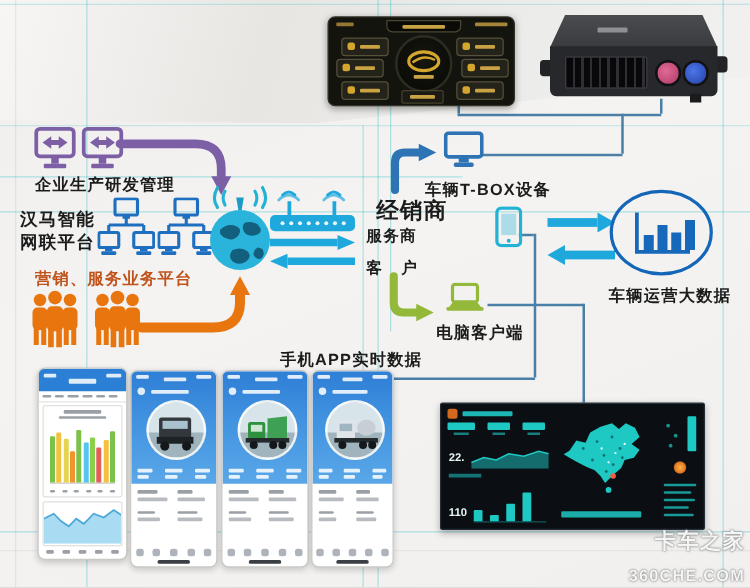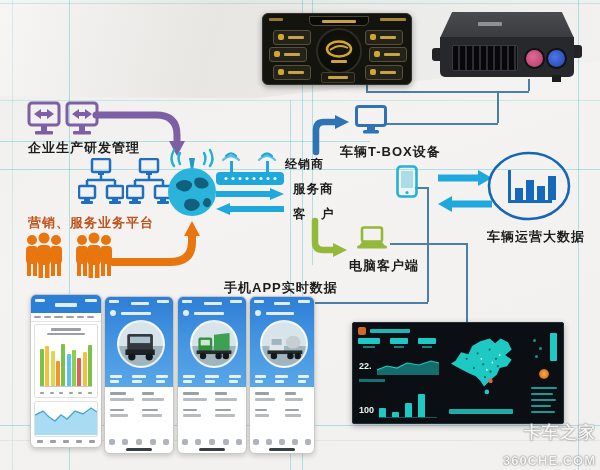--- a/index.html
+++ b/index.html
@@ -120,20 +120,24 @@
         <rect x="47" y="30" width="18" height="3.5" rx="1"></rect>
     </g>
   </svg>
   <div class="abs lbl" style="left:28px;top:139px;">企业生产研发管理</div>
 
   <svg class="abs" style="left:90px;top:105px;" width="100" height="55" viewBox="0 0 100 55">
     <path d="M6 10 H66 Q87 10 87 30 V36" fill="none" stroke="#7d5fa5" stroke-width="7" stroke-linecap="round"></path>
     <polygon points="79,36 95,36 87,51" fill="#7d5fa5"></polygon>
   </svg>
 
+  <div class="abs lbl" style="left:16px;top:166px;font-size:14px;line-height:18px;">
+    <div>汉马智能</div>
+    <div>网联平台</div>
+  </div>
   <svg class="abs" style="left:78px;top:158px;" width="46" height="50" viewBox="0 0 46 50">
     <g fill="none" stroke="#1e6fc0" stroke-width="2.5">
       <rect x="14" y="1" width="18" height="13" rx="1.5"></rect>
       <path d="M23 16 V22 M9 22 H37 M9 22 V27 M37 22 V27"></path>
       <rect x="1" y="28" width="16" height="12" rx="1.5"></rect>
       <rect x="29" y="28" width="16" height="12" rx="1.5"></rect>
     </g>
     <g fill="#1e6fc0">
       <rect x="20" y="14" width="6" height="3"></rect>
       <rect x="6" y="40" width="6" height="3"></rect>
@@ -238,21 +242,21 @@
   </svg>
   <svg class="abs" style="left:214px;top:188px;" width="72" height="12" viewBox="0 0 72 12">
     <rect x="2" y="3" width="54" height="6" fill="#1fa8dc"></rect>
       <polygon points="56,0 70,6 56,12" fill="#1fa8dc"></polygon>
   </svg>
   <svg class="abs" style="left:214px;top:203px;" width="72" height="12" viewBox="0 0 72 12">
     <rect x="16" y="3" width="54" height="6" fill="#1fa8dc"></rect>
       <polygon points="16,0 2,6 16,12" fill="#1fa8dc"></polygon>
   </svg>
 
-  <div class="abs lbl" style="left:285px;top:156px;font-size:12px;text-align:right;">经销商</div>
+  <div class="abs lbl" style="left:301px;top:156px;font-size:18px;text-align:right;">经销商</div>
   <div class="abs lbl" style="left:293px;top:181px;font-size:12.5px;">服务商</div>
   <div class="abs lbl" style="left:293px;top:206px;font-size:12.5px;letter-spacing:6px;">客 户</div>
 
   <svg class="abs" style="left:308px;top:112px;" width="46" height="46" viewBox="0 0 46 46">
     <path d="M8 40 V18 Q8 10 16 10 H27" fill="none" stroke="#2e74b5" stroke-width="6.5" stroke-linecap="round"></path>
     <polygon points="27,3 27,17 41,10" fill="#2e74b5"></polygon>
   </svg>
   <svg class="abs" style="left:355px;top:105px;" width="32" height="30" viewBox="0 0 32 30">
     <rect x="1.5" y="1.5" width="29" height="19" rx="2.5" fill="none" stroke="#2e74b5" stroke-width="3"></rect>
     <rect x="12" y="20" width="8" height="5" fill="#2e74b5"></rect>
@@ -552,21 +556,21 @@
           <div class="teal" style="width:18px;height:6px;border-radius:1px;"></div>
           <div class="teal" style="width:10px;height:2px;margin:2px auto 0;opacity:.6;"></div>
         </div>
     </div>
     <div class="abs dash-num" style="left:6px;top:38px;">22.</div>
     <svg class="abs" style="left:24px;top:34px;" width="62" height="18" viewBox="0 0 62 18">
       <path d="M0 13 L10 9 L20 11 L30 6 L42 8 L54 4 L62 6 V18 H0 Z" fill="rgba(30,201,196,.5)"></path>
       <path d="M0 13 L10 9 L20 11 L30 6 L42 8 L54 4 L62 6" stroke="#1ec9c4" stroke-width="1.2" fill="none"></path>
     </svg>
     <div class="abs teal" style="left:6px;top:56px;width:26px;height:3px;opacity:.55;"></div>
-    <div class="abs dash-num" style="left:6px;top:82px;">100</div>
+    <div class="abs dash-num" style="left:6px;top:82px;">110</div>
     <div class="abs" style="left:26px;top:64px;width:58px;height:30px;display:flex;align-items:flex-end;gap:6px;border-bottom:1px solid rgba(30,201,196,.4);">
         <div class="teal" style="width: 7px; height: 30%; border-radius: 1px 1px 0px 0px;"></div>
         <div class="teal" style="width: 7px; height: 16%; border-radius: 1px 1px 0px 0px;"></div>
         <div class="teal" style="width: 7px; height: 48%; border-radius: 1px 1px 0px 0px;"></div>
         <div class="teal" style="width: 7px; height: 78%; border-radius: 1px 1px 0px 0px;"></div>
       </div>
 
     <svg class="abs" style="left:86px;top:6px;" width="92" height="78" viewBox="0 0 100 80">
       <path d="M18 32 L24 23 L32 25 L36 16 L45 11 L55 8 L61 13 L67 8 L75 12 L79 20 L72 26 L79 31 L74 38 L66 40 L63 47 L56 53 L49 60 L45 54 L40 49 L33 46 L25 42 L18 38 L13 35 Z" fill="#1ec9c4"></path>
       <circle cx="52" cy="66" r="2.5" fill="#1ec9c4"></circle>

